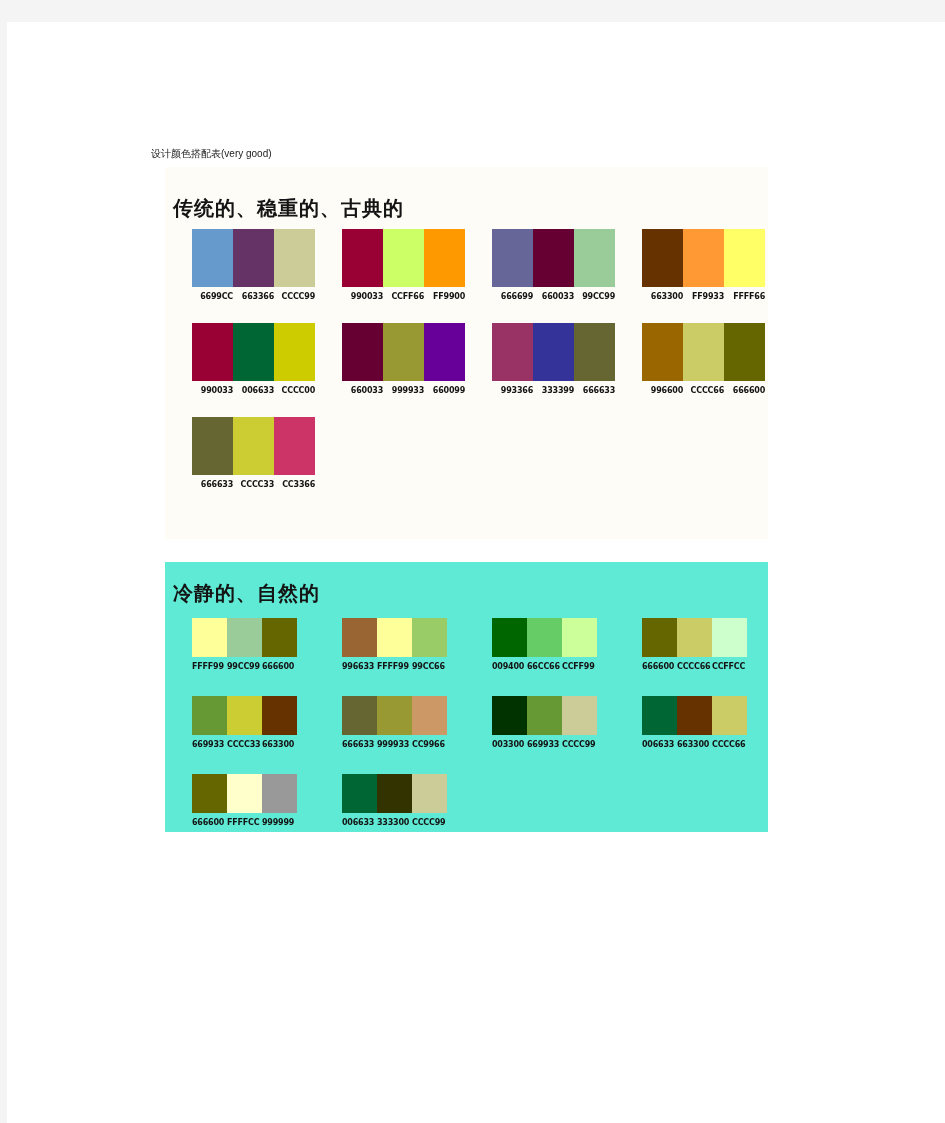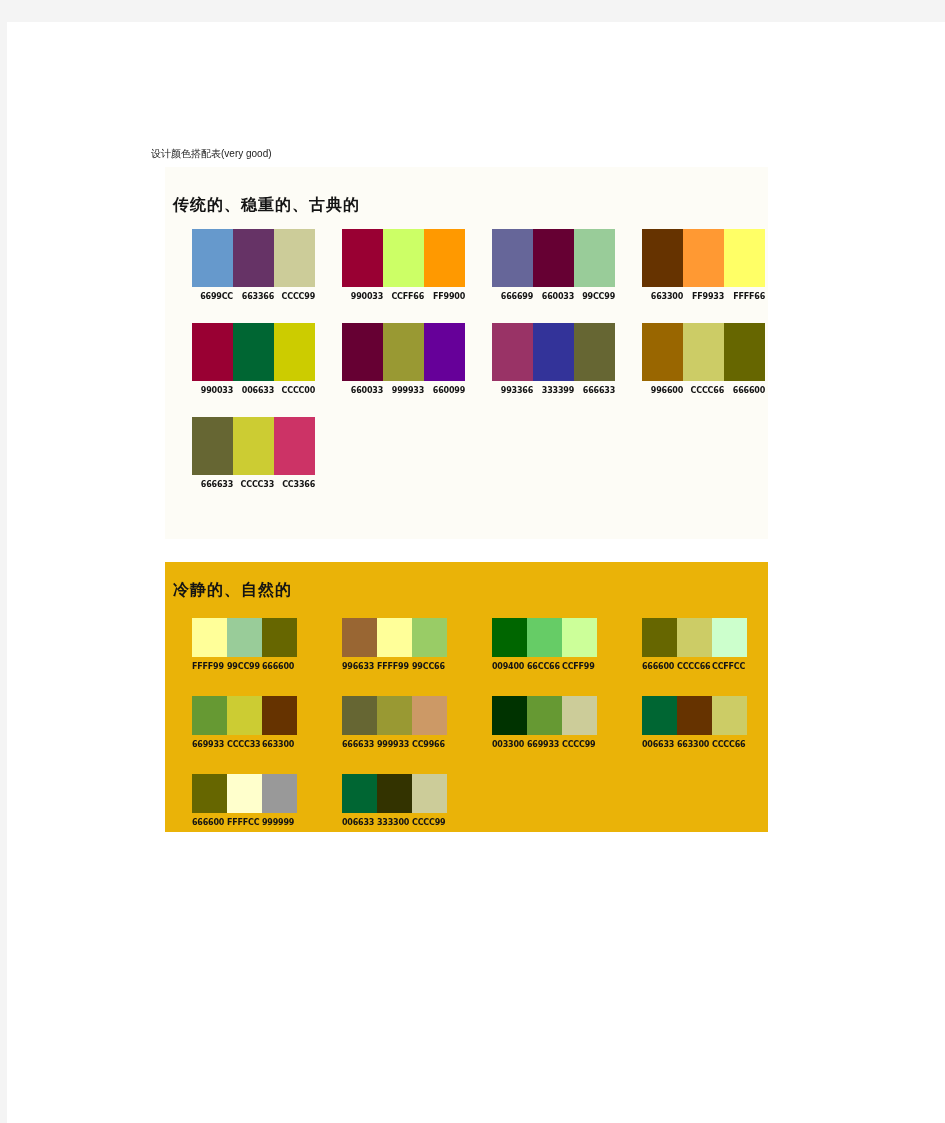--- a/index.html
+++ b/index.html
@@ -52,21 +52,21 @@
     top: 540px;
     width: 603px;
     height: 270px;
     background: #ffffff;
   }
   .sec-heading {
     position: absolute;
     left: 8px;
     font-family: "DejaVu Sans", sans-serif;
     font-weight: bold;
-    font-size: 16px;
+    font-size: 20px;
     color: #141414;
     letter-spacing: 1px;
     white-space: nowrap;
   }
   .section-one .sec-heading { top: 28px; }
   .section-two .sec-heading { top: 18px; }
 
   .grid {
     position: absolute;
     left: 0;
@@ -237,21 +237,21 @@
           </div>
           <div class="codes">
             <span class="code">666633</span>
             <span class="code">CCCC33</span>
             <span class="code">CC3366</span>
           </div>
         </div>
       </div>
   </div>
 
-  <div class="section-two" id="section-1" style="background: #eab308;">
+  <div class="section-two" id="section-1" style="background: #5eead4;">
     <div class="sec-heading">冷静的、自然的</div>
     <div class="grid" id="grid-1">
         <div class="palette">
           <div class="swatch-row">
             <div class="tile" style="background: rgb(255, 255, 153);"></div>
             <div class="tile" style="background: rgb(153, 204, 153);"></div>
             <div class="tile" style="background: rgb(102, 102, 0);"></div>
           </div>
           <div class="codes">
             <span class="code">FFFF99</span>

